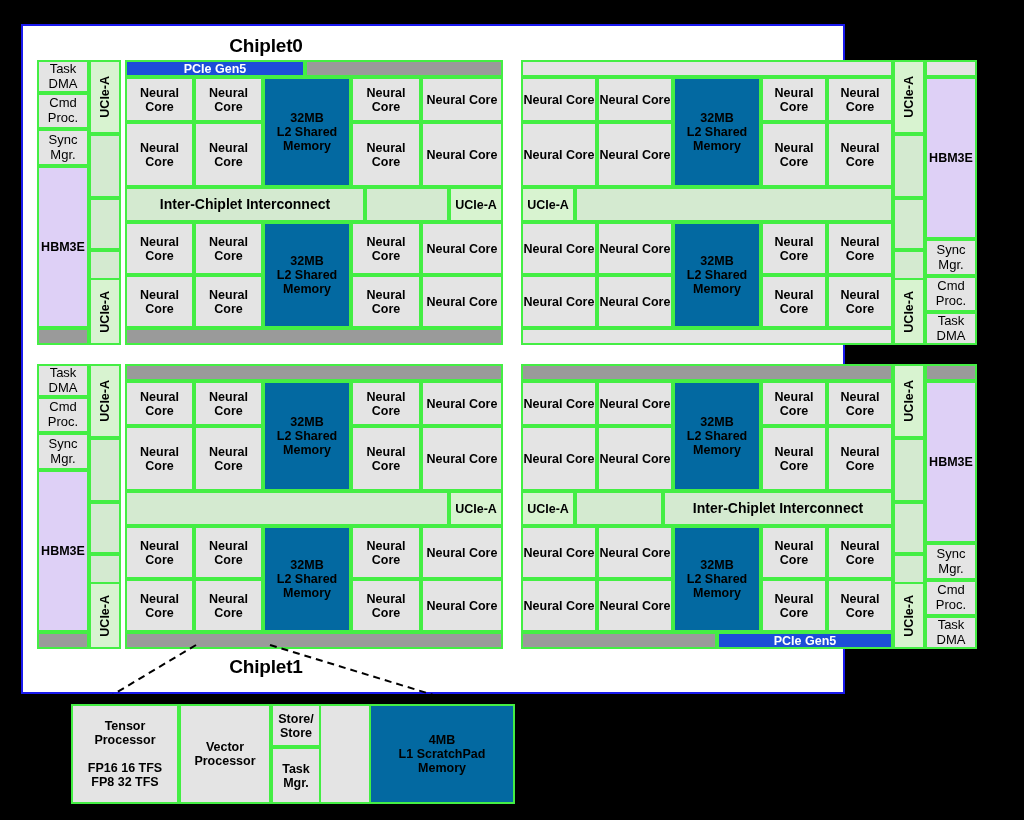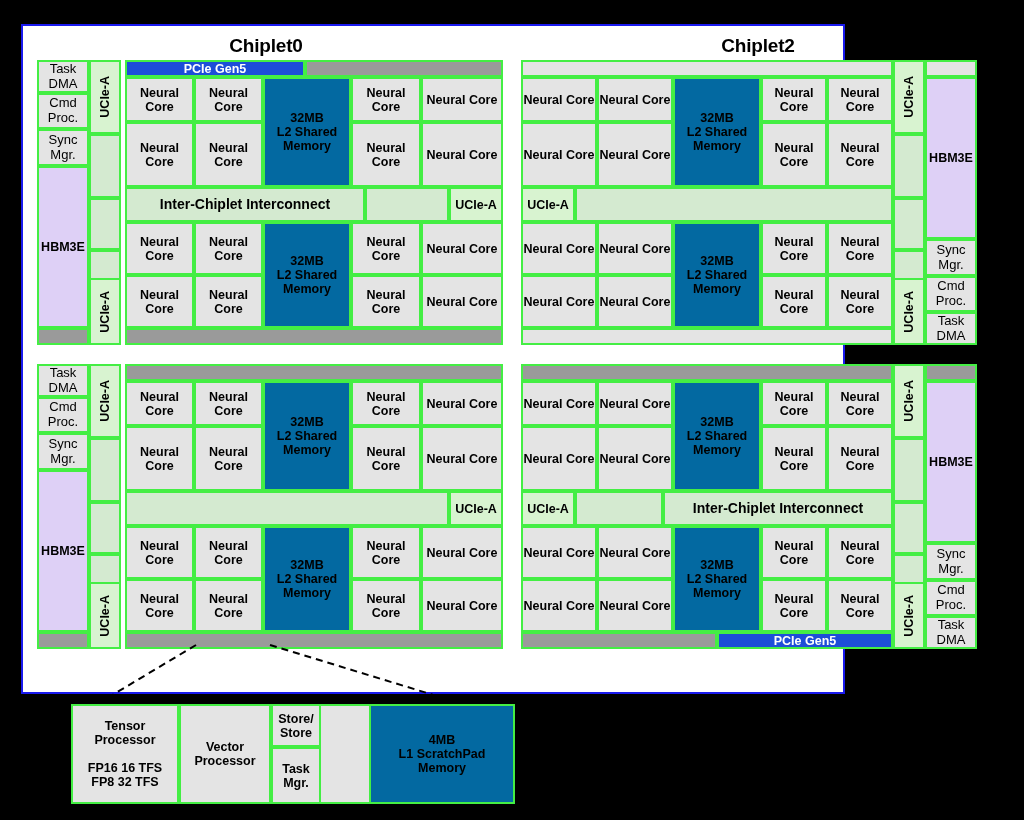--- a/index.html
+++ b/index.html
@@ -42,21 +42,21 @@
   }
   #detail-box .cell{font-size:12.5px;}
   svg.leader{position:absolute;left:0;top:0;pointer-events:none;}
 </style>
 </head>
 <body>
 
 <div id="die-frame">
 
   <div class="chiplet-title" style="left:0px;top:9px;width:486px;">Chiplet0</div>
-  <div class="chiplet-title" style="left:492px;top:9px;width:486px;">Chiplet2</div>
+  <div class="chiplet-title" style="left:0px;top:630px;width:486px;">Chiplet1</div>
 
   <div class="cell grey thin" style="left:14px;top:34px;width:52px;height:33px;">Task DMA</div>
   <div class="cell grey thin" style="left:14px;top:67px;width:52px;height:36px;">Cmd Proc.</div>
   <div class="cell grey thin" style="left:14px;top:103px;width:52px;height:37px;">Sync Mgr.</div>
   <div class="cell lav" style="left:14px;top:140px;width:52px;height:162px;">HBM3E</div>
   <div class="cell darkgrey" style="left:14px;top:302px;width:52px;height:17px;"></div>
 
   <div class="cell lgreen ucie" style="left:66px;top:34px;width:32px;height:74px;">
     <span class="vert">UCIe-A</span>
   </div>

